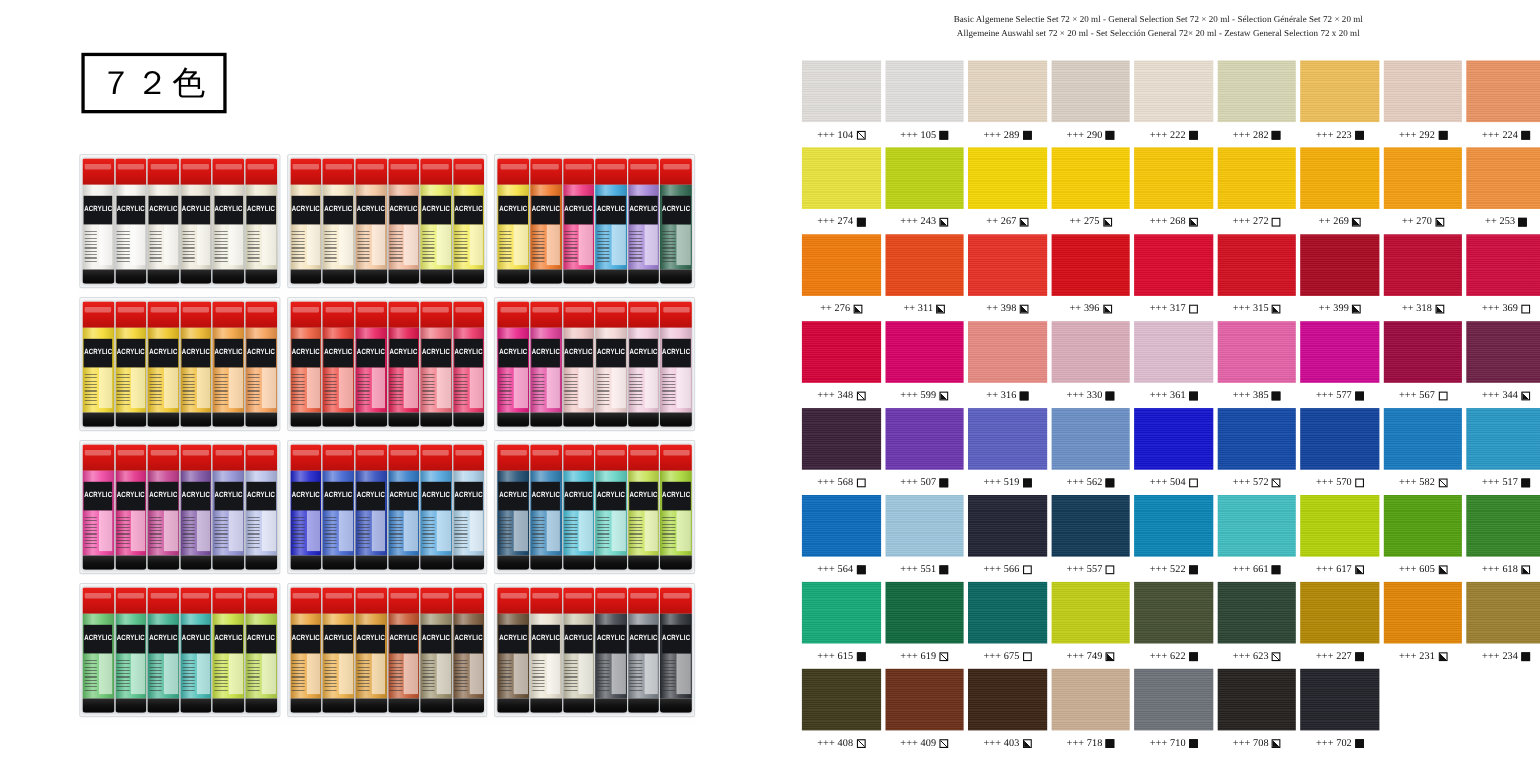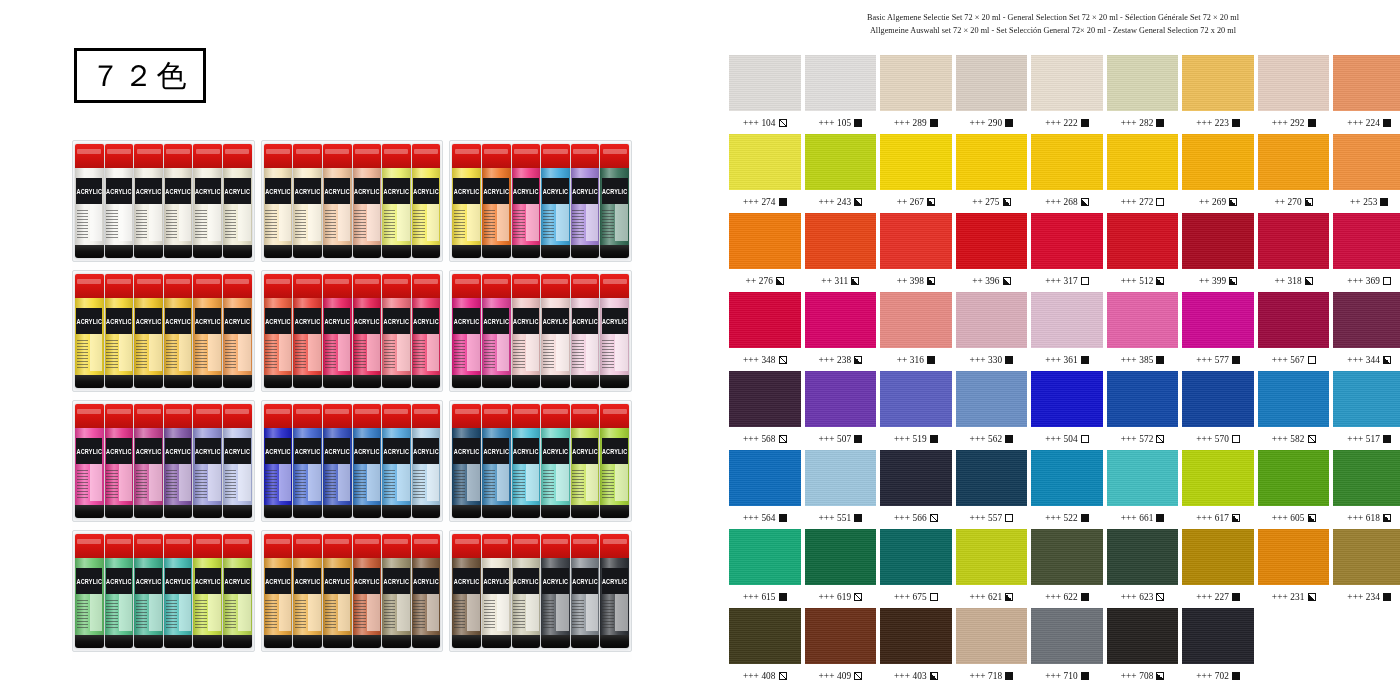--- a/index.html
+++ b/index.html
@@ -1078,21 +1078,21 @@
         <div class="swatch-label">
           <span class="code">+++ 317</span>
           <span class="sym empty"></span>
         </div>
       </div>
       <div class="swatch-cell">
         <div class="swatch-chip" style="background: rgb(208, 16, 33);">
           <div class="grain"></div>
         </div>
         <div class="swatch-label">
-          <span class="code">+++ 512</span>
+          <span class="code">+++ 315</span>
           <span class="sym half"></span>
         </div>
       </div>
       <div class="swatch-cell">
         <div class="swatch-chip" style="background: rgb(168, 11, 34);">
           <div class="grain"></div>
         </div>
         <div class="swatch-label">
           <span class="code">++ 399</span>
           <span class="sym half"></span>
@@ -1123,21 +1123,21 @@
         <div class="swatch-label">
           <span class="code">+++ 348</span>
           <span class="sym hollow"></span>
         </div>
       </div>
       <div class="swatch-cell">
         <div class="swatch-chip" style="background: rgb(214, 3, 105);">
           <div class="grain"></div>
         </div>
         <div class="swatch-label">
-          <span class="code">+++ 238</span>
+          <span class="code">+++ 599</span>
           <span class="sym half"></span>
         </div>
       </div>
       <div class="swatch-cell">
         <div class="swatch-chip" style="background: rgb(230, 139, 132);">
           <div class="grain"></div>
         </div>
         <div class="swatch-label">
           <span class="code">++ 316</span>
           <span class="sym full"></span>
@@ -1384,21 +1384,21 @@
         <div class="swatch-label">
           <span class="code">+++ 675</span>
           <span class="sym empty"></span>
         </div>
       </div>
       <div class="swatch-cell">
         <div class="swatch-chip" style="background: rgb(191, 205, 22);">
           <div class="grain"></div>
         </div>
         <div class="swatch-label">
-          <span class="code">+++ 621</span>
+          <span class="code">+++ 749</span>
           <span class="sym half"></span>
         </div>
       </div>
       <div class="swatch-cell">
         <div class="swatch-chip" style="background: rgb(69, 79, 51);">
           <div class="grain"></div>
         </div>
         <div class="swatch-label">
           <span class="code">+++ 622</span>
           <span class="sym full"></span>

